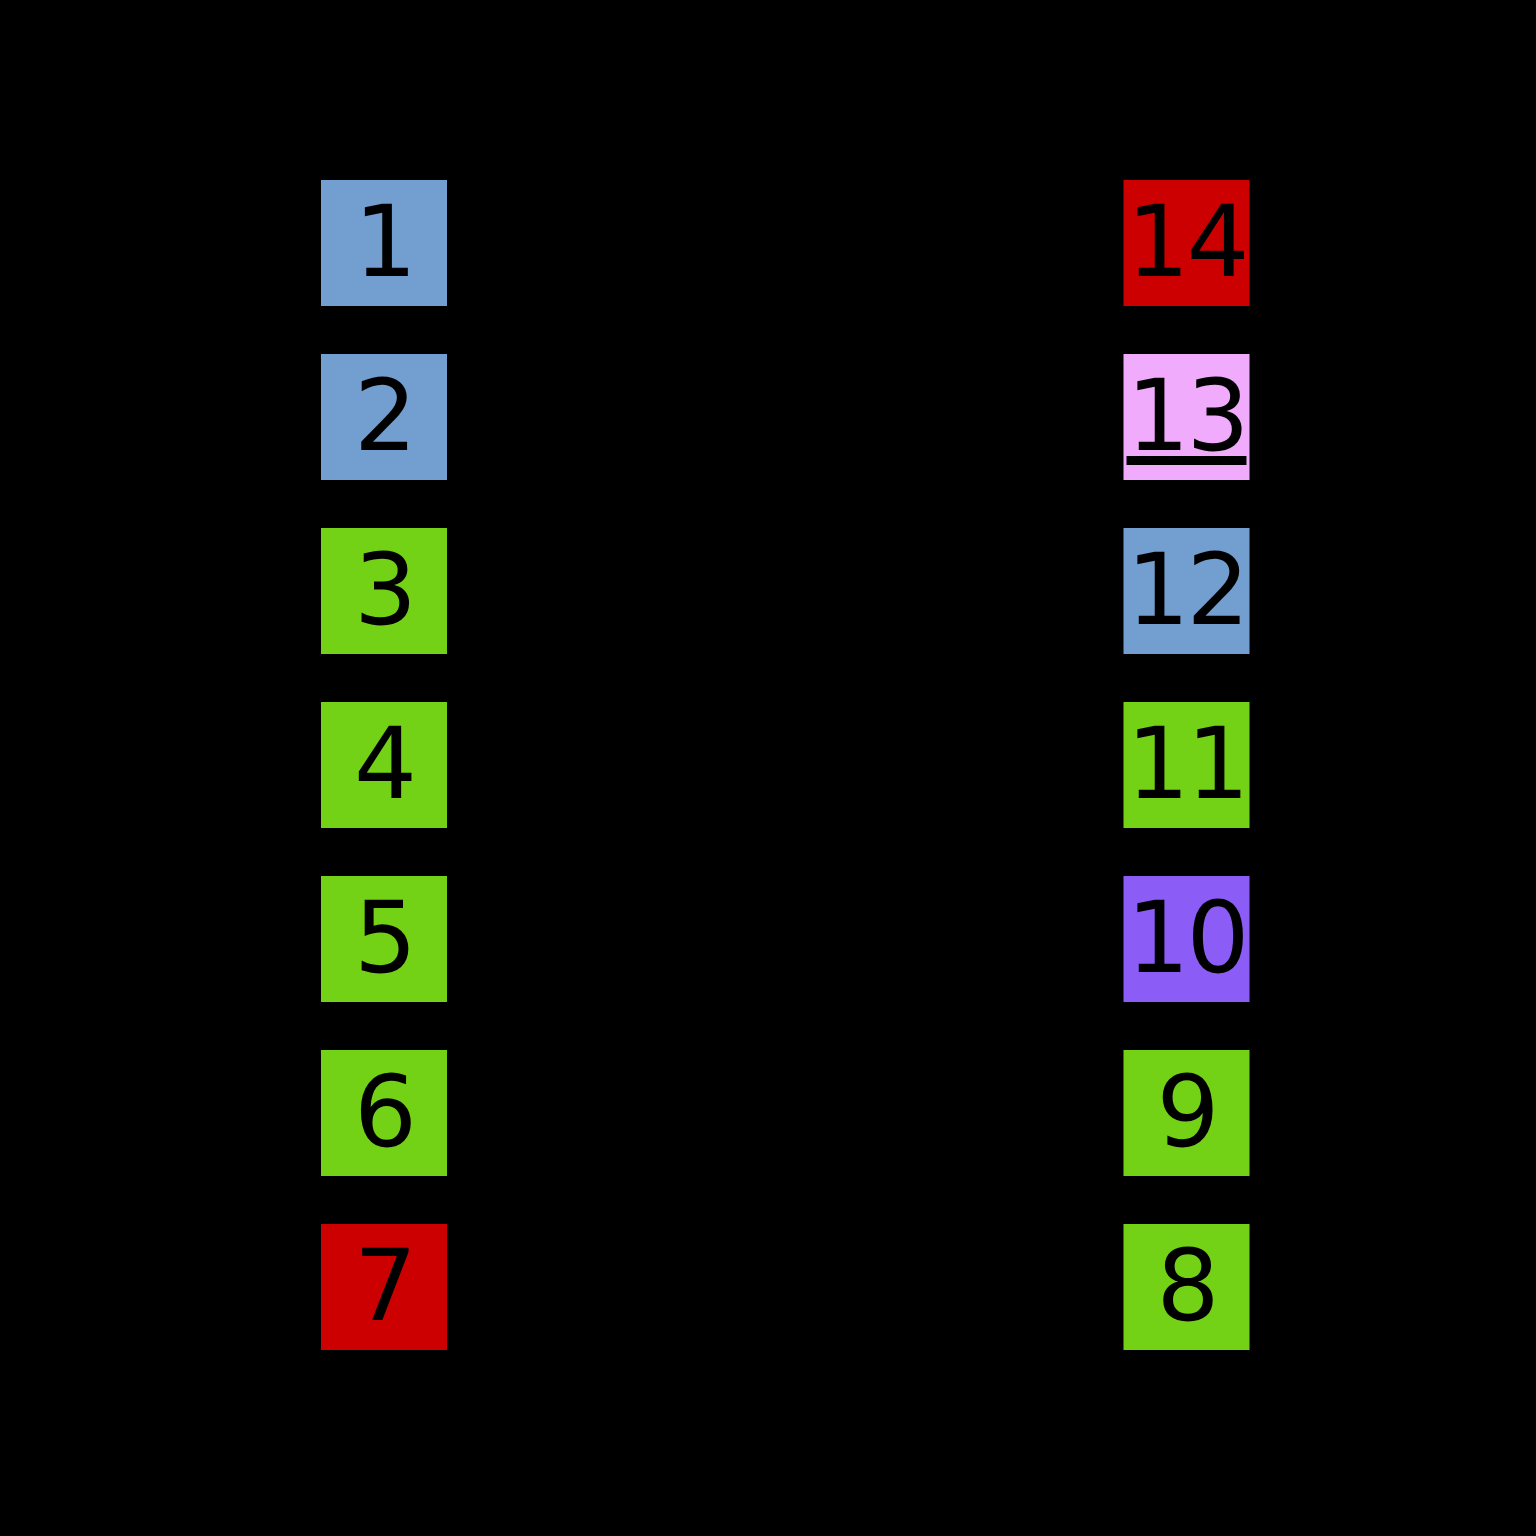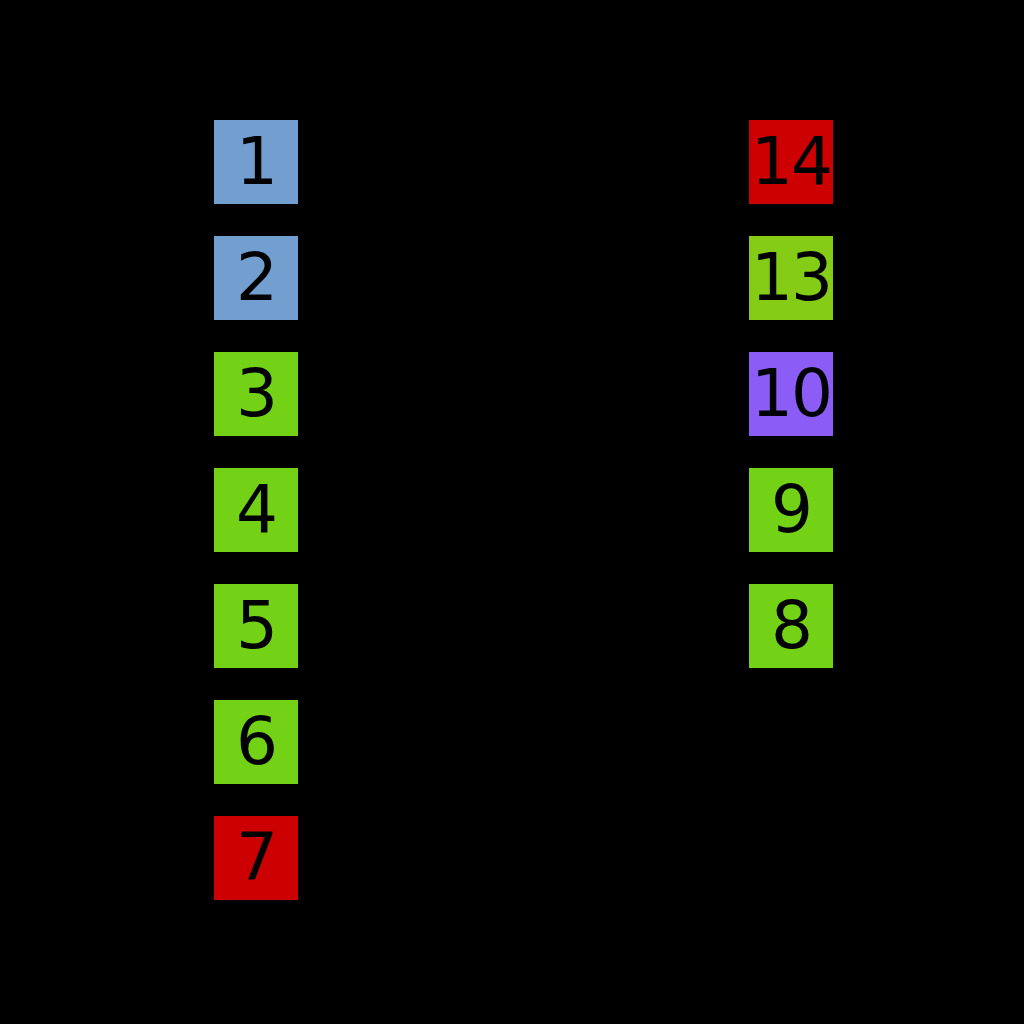--- a/index.html
+++ b/index.html
@@ -46,18 +46,20 @@
       <div class="pin" style="background: rgb(114, 159, 207);">1</div>
       <div class="pin" style="background: rgb(114, 159, 207);">2</div>
       <div class="pin" style="background: rgb(115, 210, 22);">3</div>
       <div class="pin" style="background: rgb(115, 210, 22);">4</div>
       <div class="pin" style="background: rgb(115, 210, 22);">5</div>
       <div class="pin" style="background: rgb(115, 210, 22);">6</div>
       <div class="pin" style="background: rgb(204, 0, 0);">7</div>
     </div>
   <div class="pin-column right" id="pin-column-right">
       <div class="pin" style="background: rgb(204, 0, 0);">14</div>
-      <div class="pin" style="background: #84cc16;">13</div>
+      <div class="pin" style="background: #f0abfc; text-decoration: underline;">13</div>
+      <div class="pin" style="background: rgb(114, 159, 207);">12</div>
+      <div class="pin" style="background: rgb(115, 210, 22);">11</div>
       <div class="pin" style="background: #8b5cf6;">10</div>
       <div class="pin" style="background: rgb(115, 210, 22);">9</div>
       <div class="pin" style="background: rgb(115, 210, 22);">8</div>
     </div>
 </div>
 
 </body></html>

